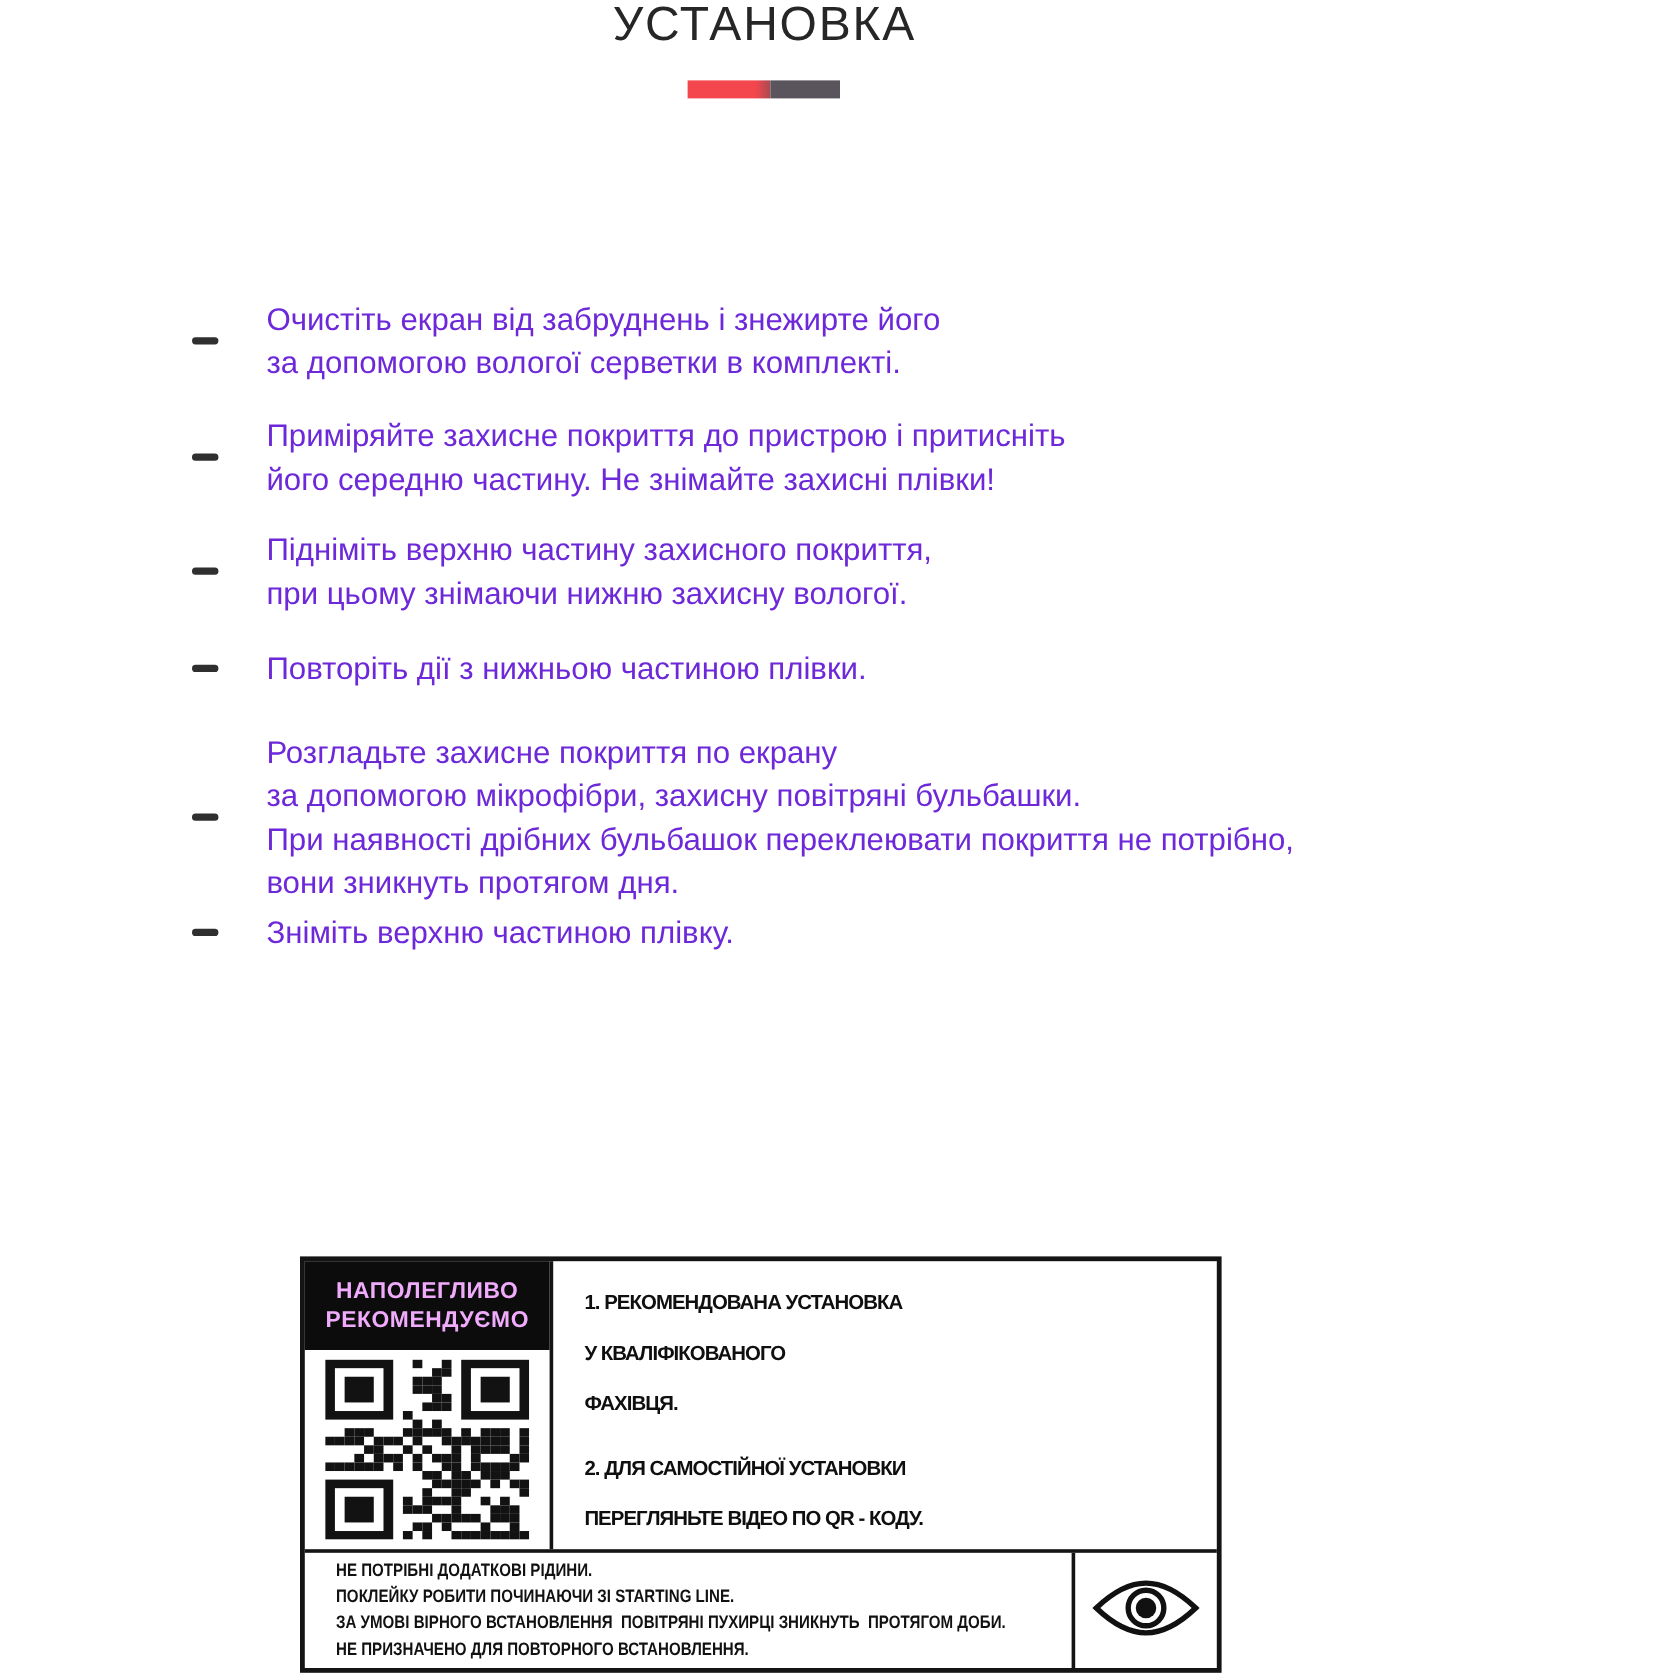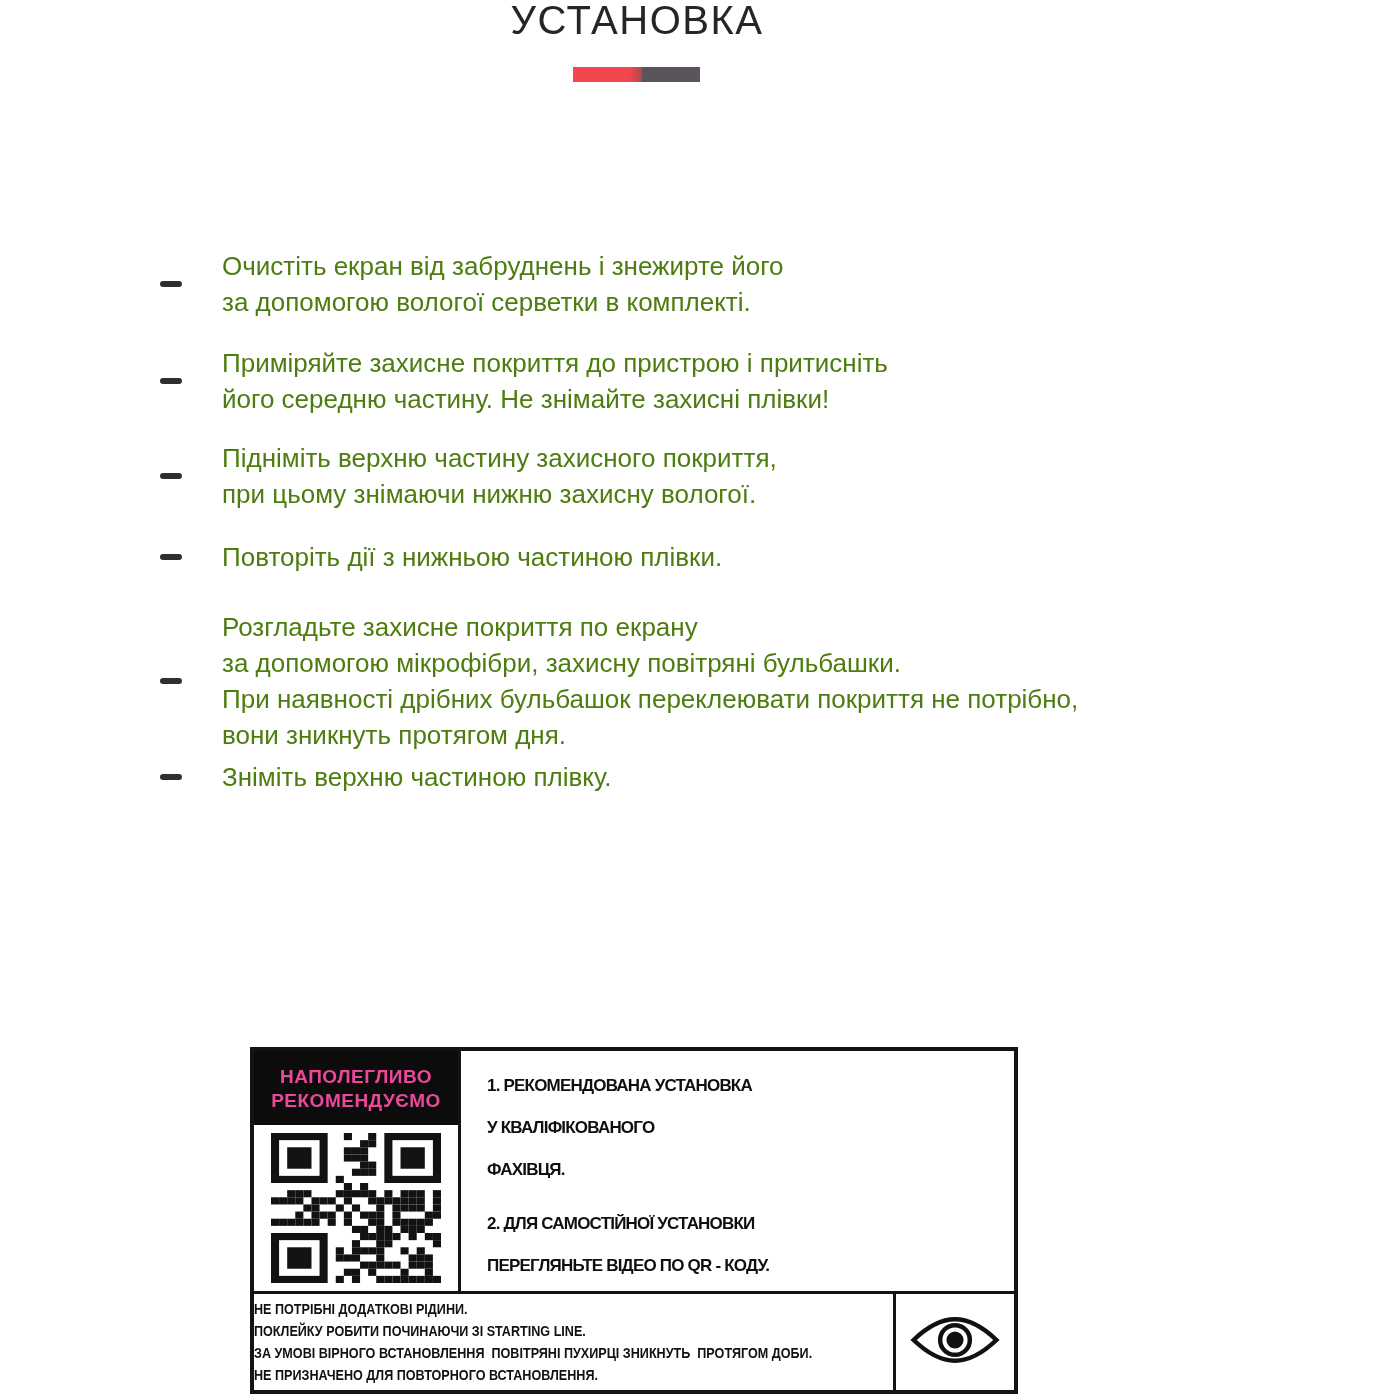--- a/index.html
+++ b/index.html
@@ -15,39 +15,39 @@
   .divider .seg-red  { width:54%; height:100%; background:linear-gradient(90deg,#f4464d 0%,#f4464d 82%,#a94b52 100%); }
   .divider .seg-gray { width:46%; height:100%; background:#5a555c; }
 
   .steps { position:absolute; top:248px; left:160px; width:1000px; }
   .step { display:flex; align-items:center; }
   .step-m1 { margin-bottom:25px; } .step-m2 { margin-bottom:23px; }
   .step-m3 { margin-bottom:27px;align-items:center; } .step-m4 { margin-bottom:34px; }
   .step-m5 { margin-bottom:6px; }
   .dash-col { width:62px; flex:0 0 62px; display:flex; align-items:center; }
   .dash { width:22px; height:6px; background:#2f2f2f; border-radius:3px; }
-  .step-text { font-size:26px; line-height:36px; color:#4d7c0f; }
+  .step-text { font-size:26px; line-height:36px; color:#6d28d9; }
 
   .box {
     position:absolute; left:250px; top:1047px; width:768px; height:347px;
     border:4px solid #141414; background:#fff; box-sizing:border-box;
     display:flex; flex-direction:column; color:#0f0f0f;
   }
   .box-top { flex:1; display:flex; min-height:0; }
   .box-left { width:204px; flex:0 0 204px; border-right:3px solid #141414; display:flex; flex-direction:column; }
   .box-left-header {
-    background:#0c0c0c; color:#ec4899; font-weight:bold; font-size:19px; line-height:24px;
+    background:#0c0c0c; color:#f0abfc; font-weight:bold; font-size:19px; line-height:24px;
     text-align:center; padding:14px 4px 12px 4px; letter-spacing:0.5px;
   }
   .qr-wrap { flex:1; display:flex; align-items:center; justify-content:center; }
   .qr { width:170px; height:150px; }
   .box-right { flex:1; padding:14px 8px 6px 26px; font-weight:bold; font-size:17px; line-height:42px; letter-spacing:-0.8px; }
   .box-item + .box-item { margin-top:12px; }
   .box-bottom { border-top:3px solid #141414; height:96px; flex:0 0 96px; display:flex; }
-  .notes { flex:1; display:flex; flex-direction:column; justify-content:center; overflow:hidden; }
+  .notes { flex:1; padding-left:26px; display:flex; flex-direction:column; justify-content:center; overflow:hidden; }
   .note-line { font-weight:bold; font-size:15px; line-height:22px; white-space:pre; transform:scaleX(0.84); transform-origin:0 50%; color:#111; }
   .eye-cell { width:118px; flex:0 0 118px; border-left:3px solid #141414; display:flex; align-items:center; justify-content:center; }
   .eye-cell svg { width:90px; height:54px; }
 </style>
 </head>
 <body>
 
 <div class="page">
 
   <div class="title">УСТАНОВКА</div>

